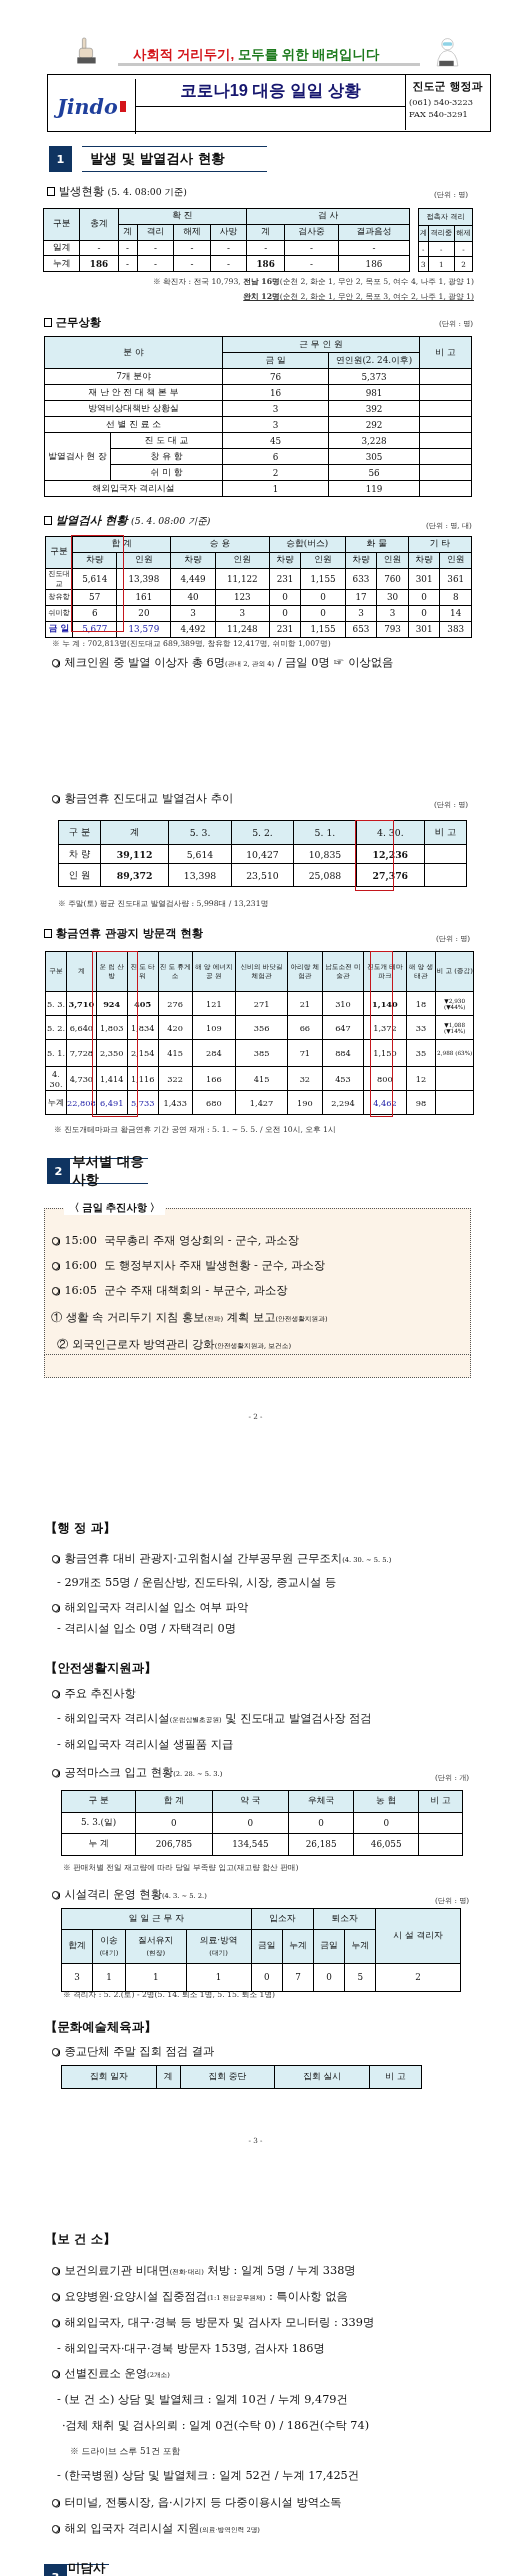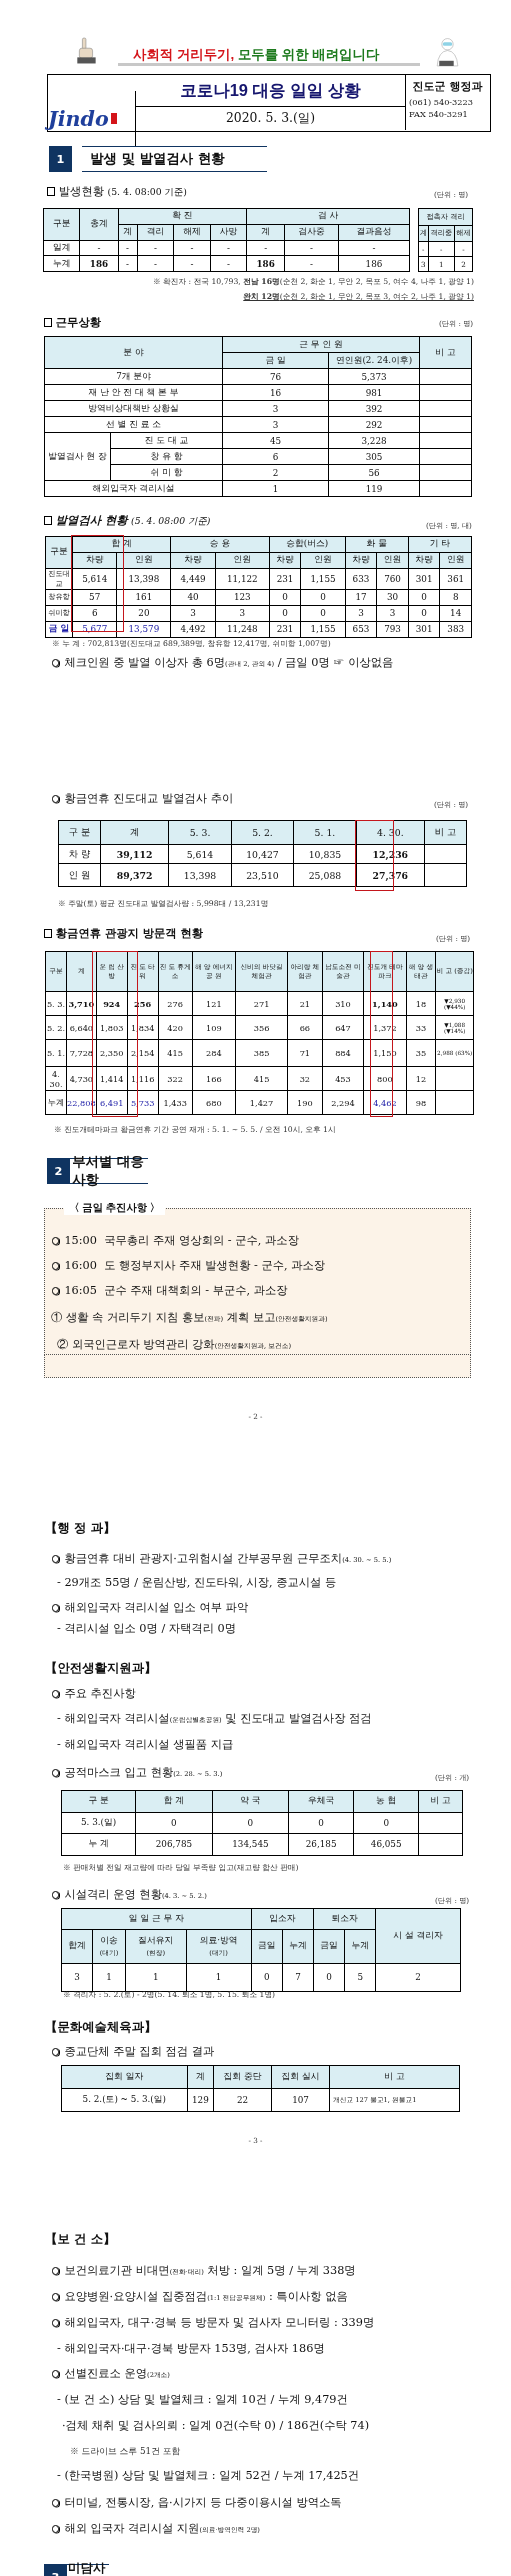--- a/index.html
+++ b/index.html
@@ -46,26 +46,25 @@
   <div class="abs" style="left:432px;top:37px;width:31px;height:30px;">
     <svg width="31" height="30" viewBox="0 0 60 58">
         <circle cx="30" cy="14" r="11" fill="#fff" stroke="#999"></circle>
         <rect x="21" y="10" width="18" height="7" rx="3" fill="#8fd3e6"></rect>
         <path d="M10 56 Q12 28 30 26 Q48 28 50 56Z" fill="#fff" stroke="#999"></path>
         <rect x="14" y="46" width="28" height="10" fill="#555"></rect>
       </svg>
   </div>
 
   <div class="abs" style="left:47px;top:74px;width:444px;height:58px;border:1.5px solid #000;">
-    <div class="abs" style="left:0;top:16px;width:88px;height:55px;border-right:0.8px solid #000;display:flex;align-items:center;">
+    <div class="abs" style="left:0;top:4px;width:88px;height:55px;border-right:0.8px solid #000;display:flex;align-items:center;justify-content:center;">
       <span style="font:italic bold 20.6px 'DejaVu Serif',serif;color:#1f3f9c">Jindo</span>
       <span style="display:inline-block;width:6.2px;height:11.3px;background:#d4141a;margin-left:2.1px"></span>
     </div>
     <div class="abs sans bold" style="left:88px;top:0;width:269px;height:32px;border-bottom:0.8px solid #000;display:flex;align-items:center;justify-content:center;font-size:16.5px;color:#16166e;">코로나19 대응 일일 상황</div>
-    <div class="abs" style="left:88px;top:32px;width:269px;height:22px;display:flex;align-items:center;justify-content:center;font-size:12.4px;">2020. 5. 3.(일)</div>
     <div class="abs" style="left:357px;top:0;width:84px;height:55px;border-left:0.8px solid #000;padding:4.1px 3.1px;">
       <div class="bold" style="font-size:11px;text-align:center">진도군 행정과</div>
       <div style="font-size:8.2px;margin-top:3.1px">(061)  540-3223</div>
       <div style="font-size:8.2px;margin-top:2.1px">FAX  540-3291</div>
     </div>
   </div>
 
   <div class="sec-num" style="left:49px;top:146px;height:26px;font-size:11.3px">1</div>
   <div class="sec-title" style="left:82px;top:146px;width:185px;height:26px;font-size:13.4px">발생 및 발열검사 현황</div>
 
@@ -336,21 +335,21 @@
           <td>아리랑 체험관</td>
           <td>남도소전 미술관</td>
           <td>진도개 테마파크</td>
           <td>해 양 생태관</td>
           <td>비 고 (증감)</td>
         </tr>
     <tr style="height:24px">
           <td>5. 3.</td>
           <td class="bold">3,710</td>
           <td class="bold">924</td>
-          <td class="bold">256</td>
+          <td class="bold">405</td>
           <td>276</td>
           <td>121</td>
           <td>271</td>
           <td>21</td>
           <td>310</td>
           <td class="bold">1,140</td>
           <td>18</td>
           <td style="font-size:5.7px">▼2,930 (▼44%)</td>
         </tr>
     <tr style="height:24px">
@@ -500,35 +499,28 @@
           <td>0</td>
           <td>5</td>
           <td>2</td>
         </tr>
   </tbody>
     </table>
   <div class="abs note" style="left:63px;top:1990px">※ 격리자 : 5. 2.(토) - 2명(5. 14. 퇴소 1명, 5. 15. 퇴소 1명)</div>
 
   <div class="abs dept" style="left:45px;top:2019px">【문화예술체육과】</div>
   <div class="abs line" style="left:52px;top:2044px"><span class="circle"></span><span>종교단체 주말 집회 점검 결과</span></div>
-  <table class="abs" style="left:61px;top:2065px;width:399px;font-size:8.8px">
+  <table class="abs" style="left:61px;top:2065px;width:361px;font-size:8.8px">
     <tbody>
         <tr class="hd" style="height:23px">
           <td>집회 일자</td>
           <td>계</td>
           <td>집회 중단</td>
           <td>집회 실시</td>
           <td>비 고</td>
-        </tr>
-    <tr style="height:23px">
-          <td>5. 2.(토) ~ 5. 3.(일)</td>
-          <td>129</td>
-          <td>22</td>
-          <td>107</td>
-          <td style="font-size:6.7px;text-align:left;padding-left:3.1px">개신교 127 불교1, 원불교1</td>
         </tr>
   </tbody>
     </table>
   <div class="pagenum" style="top:2136px">- 3 -</div>
 
   <div class="abs dept" style="left:45px;top:2231px">【보 건 소】</div>
   <div class="abs line" style="left:52px;top:2263px"><span class="circle"></span><span>보건의료기관 비대면</span><span class="sub">(전화·대리)</span><span> 처방 : 일계 5명 / 누계 338명</span></div>
   <div class="abs line" style="left:52px;top:2289px"><span class="circle"></span><span>요양병원·요양시설 집중점검</span><span class="sub">(1:1 전담공무원제)</span><span> : 특이사항 없음</span></div>
   <div class="abs line" style="left:52px;top:2315px"><span class="circle"></span><span>해외입국자, 대구·경북 등 방문자 및 검사자 모니터링 : 339명</span></div>
   <div class="abs line" style="left:57px;top:2341px">- 해외입국자·대구·경북 방문자 153명, 검사자 186명</div>

